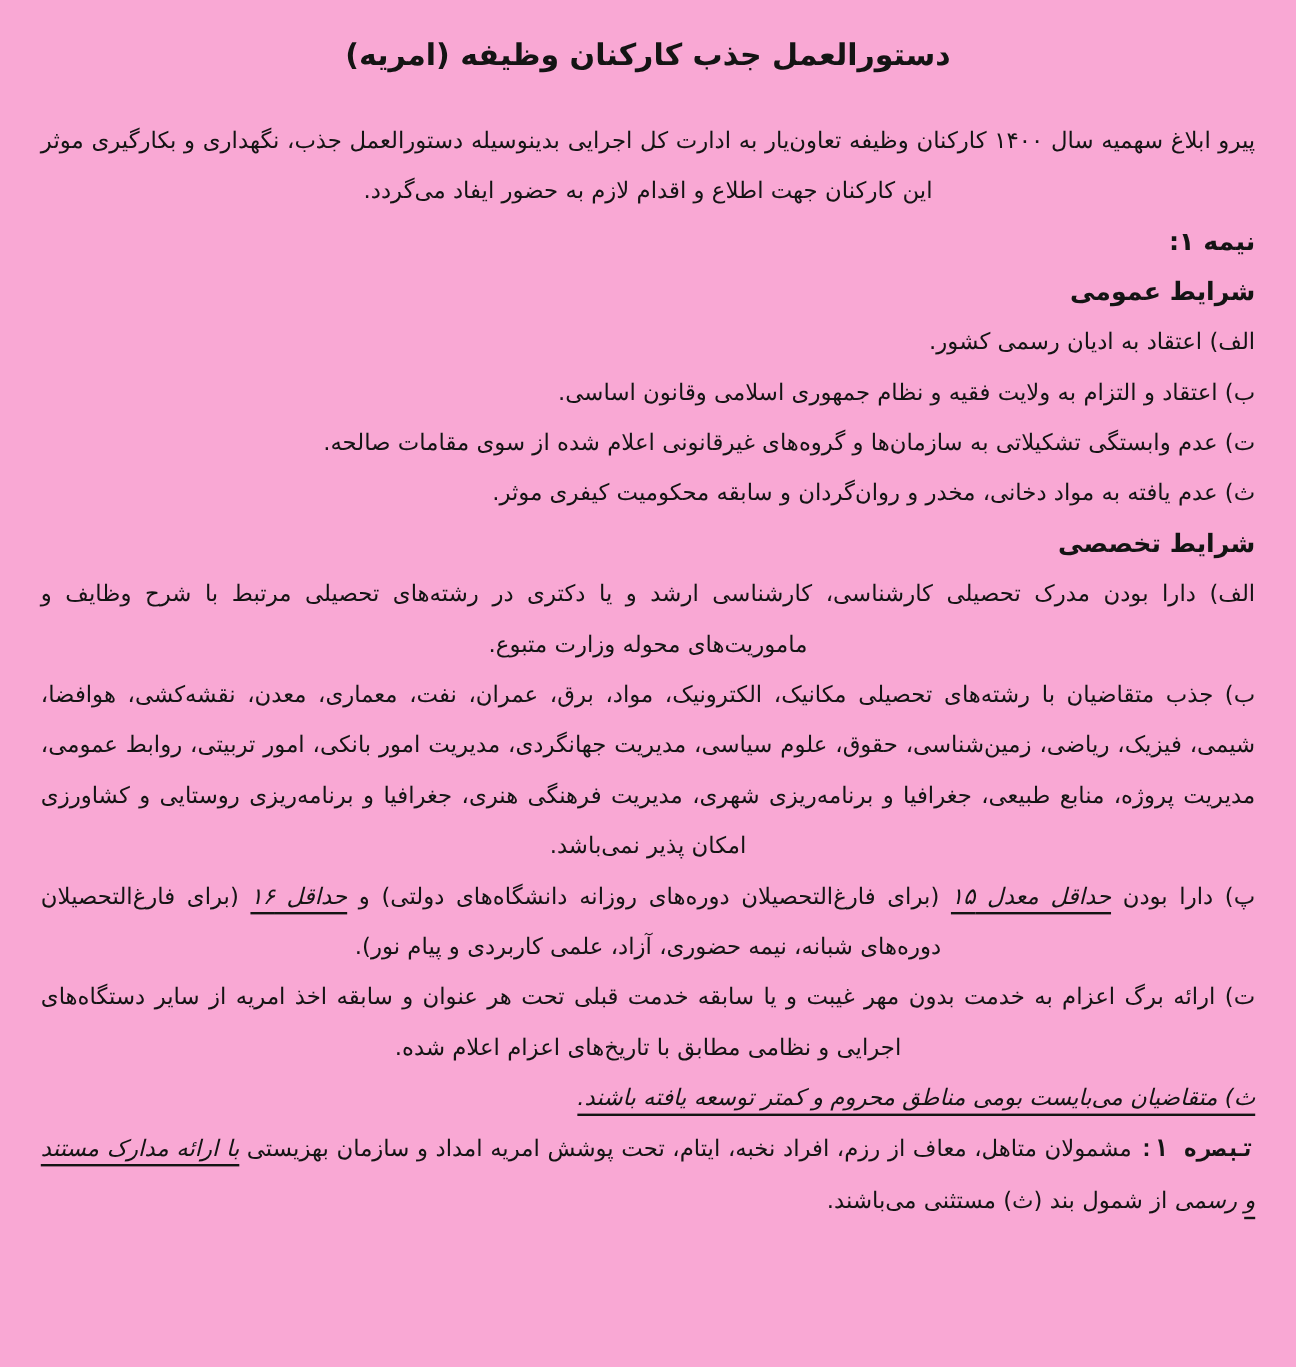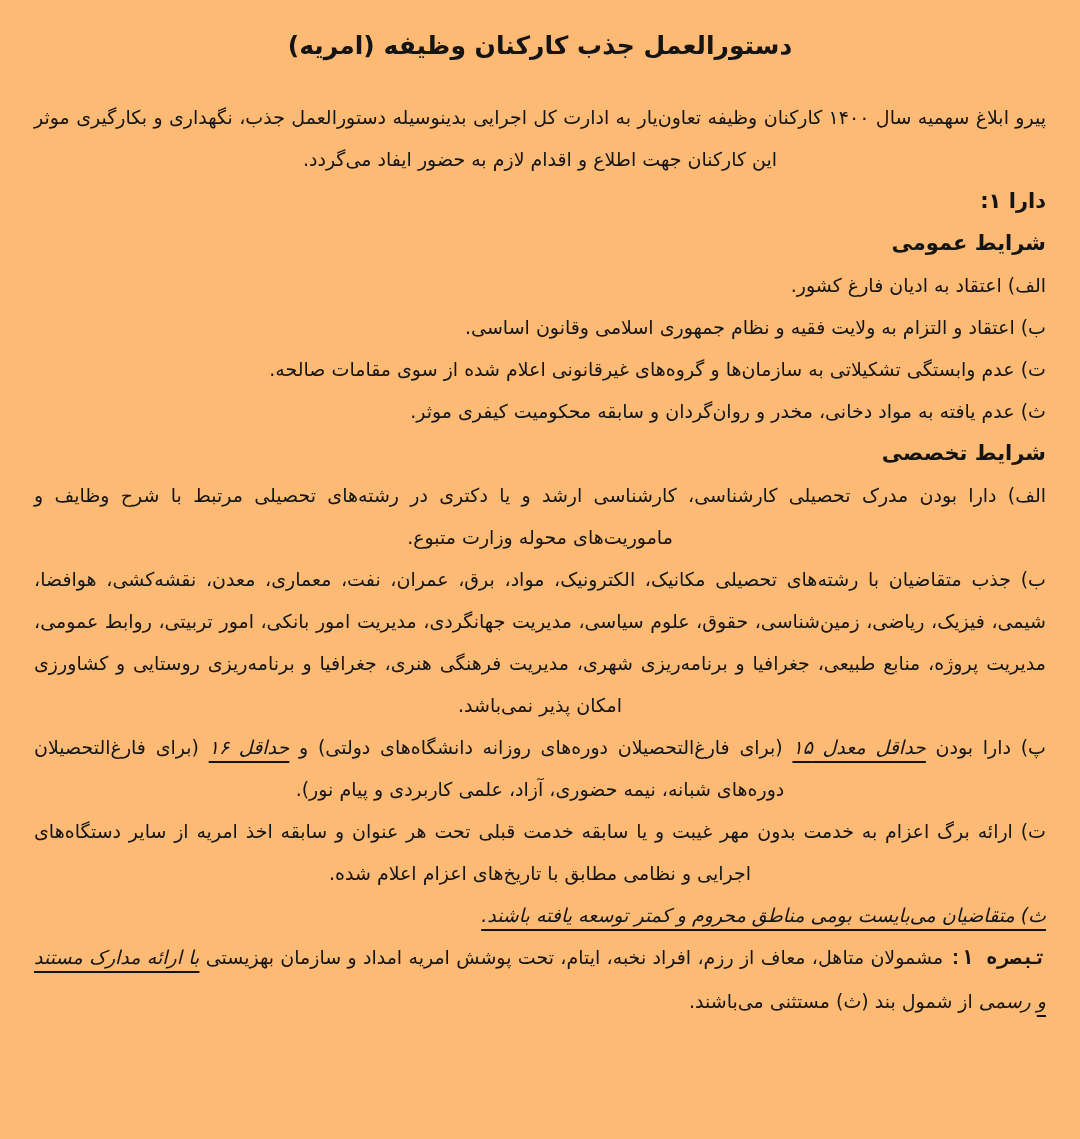--- a/index.html
+++ b/index.html
@@ -13,21 +13,21 @@
     overflow: hidden;
     font-family: "DejaVu Sans", sans-serif;
     color: #141414;
     direction: rtl;
   }
   .page {
     box-sizing: border-box;
     width: 1080px;
     height: 1139px;
     padding: 12px 34px 0 34px;
-    background: #fdba74;
+    background: #f9a8d4;
   }
   .doc-title {
     text-align: center;
     font-weight: bold;
     font-size: 25px;
     line-height: 40px;
     margin: 14px 0 30px 0;
     letter-spacing: 0.2px;
   }
   .heading {
@@ -68,26 +68,26 @@
 </style>
 </head>
 <body>
 
 <div class="page">
 
   <div class="doc-title">دستورالعمل جذب کارکنان وظیفه (امریه)</div>
 
   <p class="para">پیرو ابلاغ سهمیه سال ۱۴۰۰ کارکنان وظیفه تعاون‌یار به ادارت کل اجرایی بدینوسیله دستورالعمل جذب، نگهداری و بکارگیری موثر این کارکنان جهت اطلاع و اقدام لازم به حضور ایفاد می‌گردد.</p>
 
-  <div class="heading">دارا ۱:</div>
+  <div class="heading">نیمه ۱:</div>
 
 
   <div class="heading">شرایط عمومی</div>
 
-  <div class="item-line">الف) اعتقاد به ادیان فارغ کشور.</div>
+  <div class="item-line">الف) اعتقاد به ادیان رسمی کشور.</div>
 
   <div class="item-line">ب) اعتقاد و التزام به ولایت فقیه و نظام جمهوری اسلامی وقانون اساسی.</div>
 
 
   <div class="item-line">ت) عدم وابستگی تشکیلاتی به سازمان‌ها و گروه‌های غیرقانونی اعلام شده از سوی مقامات صالحه.</div>
 
   <div class="item-line">ث) عدم یافته به مواد دخانی، مخدر و روان‌گردان و سابقه محکومیت کیفری موثر.</div>
 
   <div class="heading">شرایط تخصصی</div>
 

